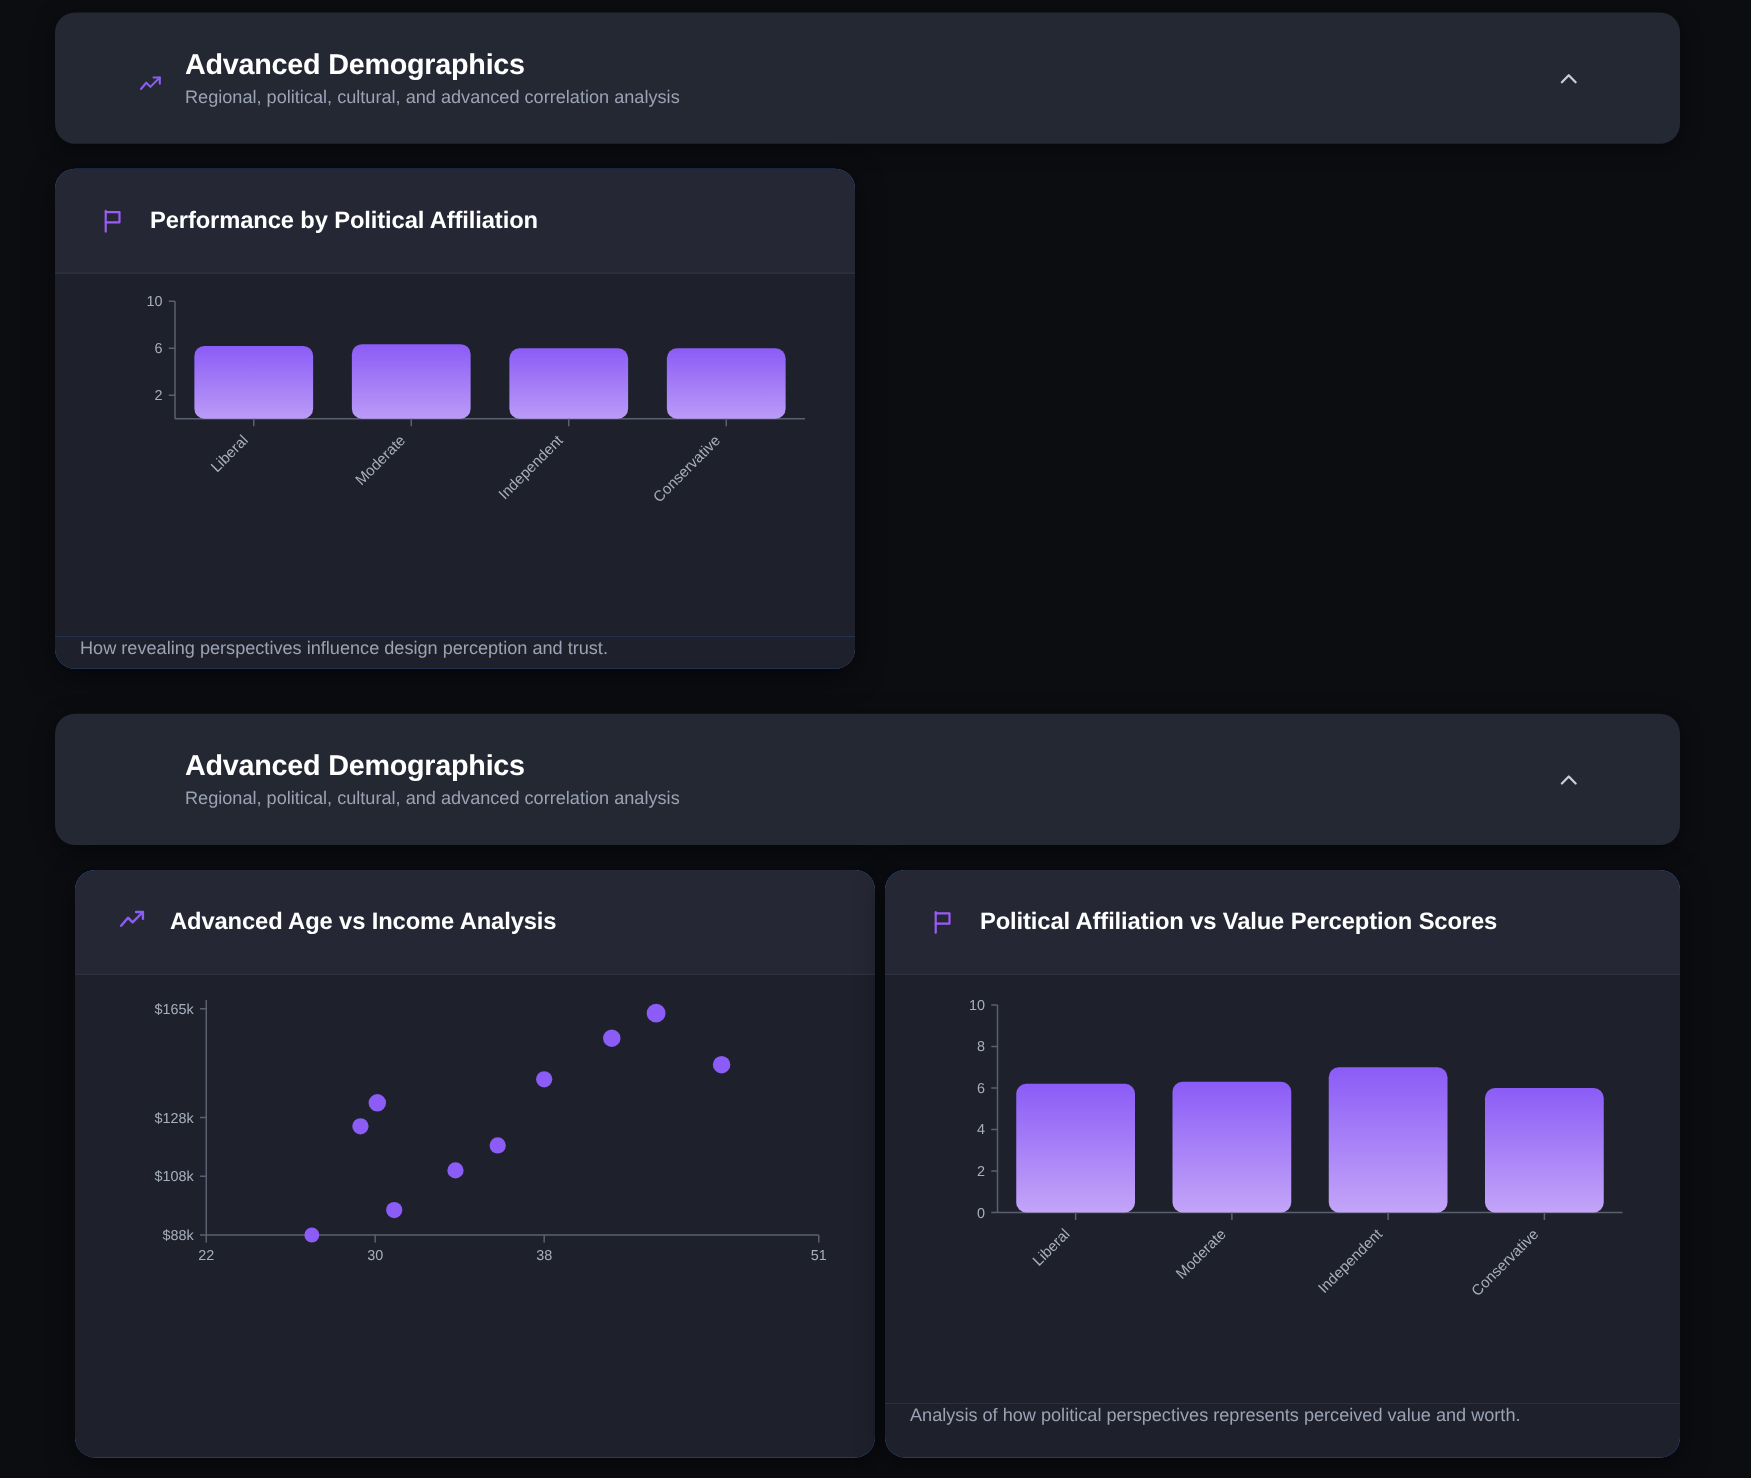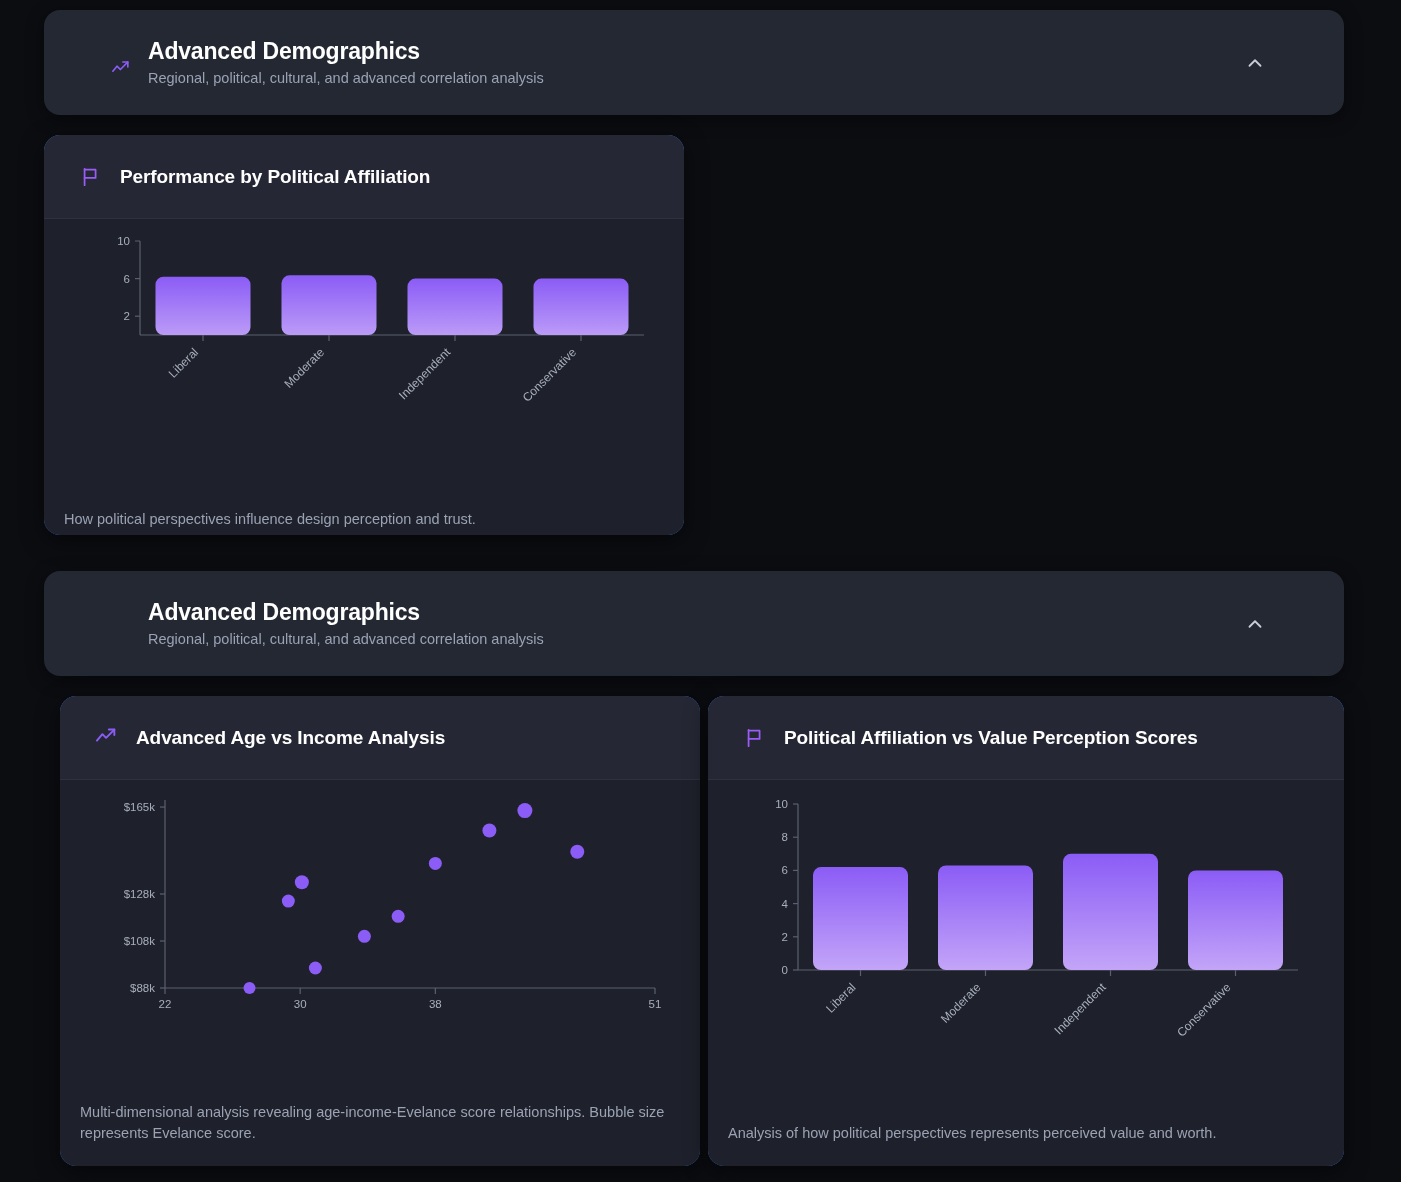--- a/index.html
+++ b/index.html
@@ -177,21 +177,21 @@
             <line x1="411" y1="116" x2="411" y2="122" class="tick-line"></line>
             <text x="407" y="134" class="cat-txt" text-anchor="end" transform="rotate(-45 407 134)">Independent</text>
             <rect x="489.5" y="59.6" width="95" height="56.4" rx="8" ry="8" fill="url(#barGrad1)"></rect>
             <line x1="537" y1="116" x2="537" y2="122" class="tick-line"></line>
             <text x="533" y="134" class="cat-txt" text-anchor="end" transform="rotate(-45 533 134)">Conservative</text>
           </g>
       </svg>
     </div>
 
     <div class="card-foot">
-      <div class="card-foot-text">How political perspectives influence design perception and trust.</div>
+      <div class="card-foot-text">How revealing perspectives influence design perception and trust.</div>
     </div>
   </div>
 
   <div class="section-header" style="top:571px;">
 
     <div class="sh-text">
       <div class="sh-title">Advanced Demographics</div>
       <div class="sh-sub">Regional, political, cultural, and advanced correlation analysis</div>
     </div>
     <span class="sh-chevron">
@@ -240,23 +240,20 @@
             <circle cx="304.37931034482756" cy="156.3" r="6.5" fill="#8b5cf6"></circle>
             <circle cx="338.1724137931034" cy="136.325" r="6.5" fill="#8b5cf6"></circle>
             <circle cx="375.3448275862069" cy="83.45" r="6.5" fill="#8b5cf6"></circle>
             <circle cx="429.4137931034483" cy="50.54999999999998" r="7" fill="#8b5cf6"></circle>
             <circle cx="464.8965517241379" cy="30.575000000000017" r="7.5" fill="#8b5cf6"></circle>
             <circle cx="517.2758620689655" cy="71.70000000000002" r="7" fill="#8b5cf6"></circle>
           </g>
       </svg>
     </div>
 
-    <div class="card-foot">
-      <div class="card-foot-text">Multi-dimensional analysis revealing age-income-Evelance score relationships. Bubble size represents Evelance score.</div>
-    </div>
   </div>
 
   <div class="card" style="left:708px; top:696px; width:636px; height:470px;">
     <div class="card-head">
       <span class="hicon">
         <svg viewBox="0 0 24 24" width="22" height="22">
           <path d="M5 3 L5 21" stroke="#9b5cf6" stroke-width="1.9" stroke-linecap="round" fill="none"></path>
           <path d="M5 4 L17 4 L17 13 L5 13" stroke="#9b5cf6" stroke-width="1.9" stroke-linejoin="round" stroke-linecap="round" fill="none"></path>
         </svg>
       </span>

